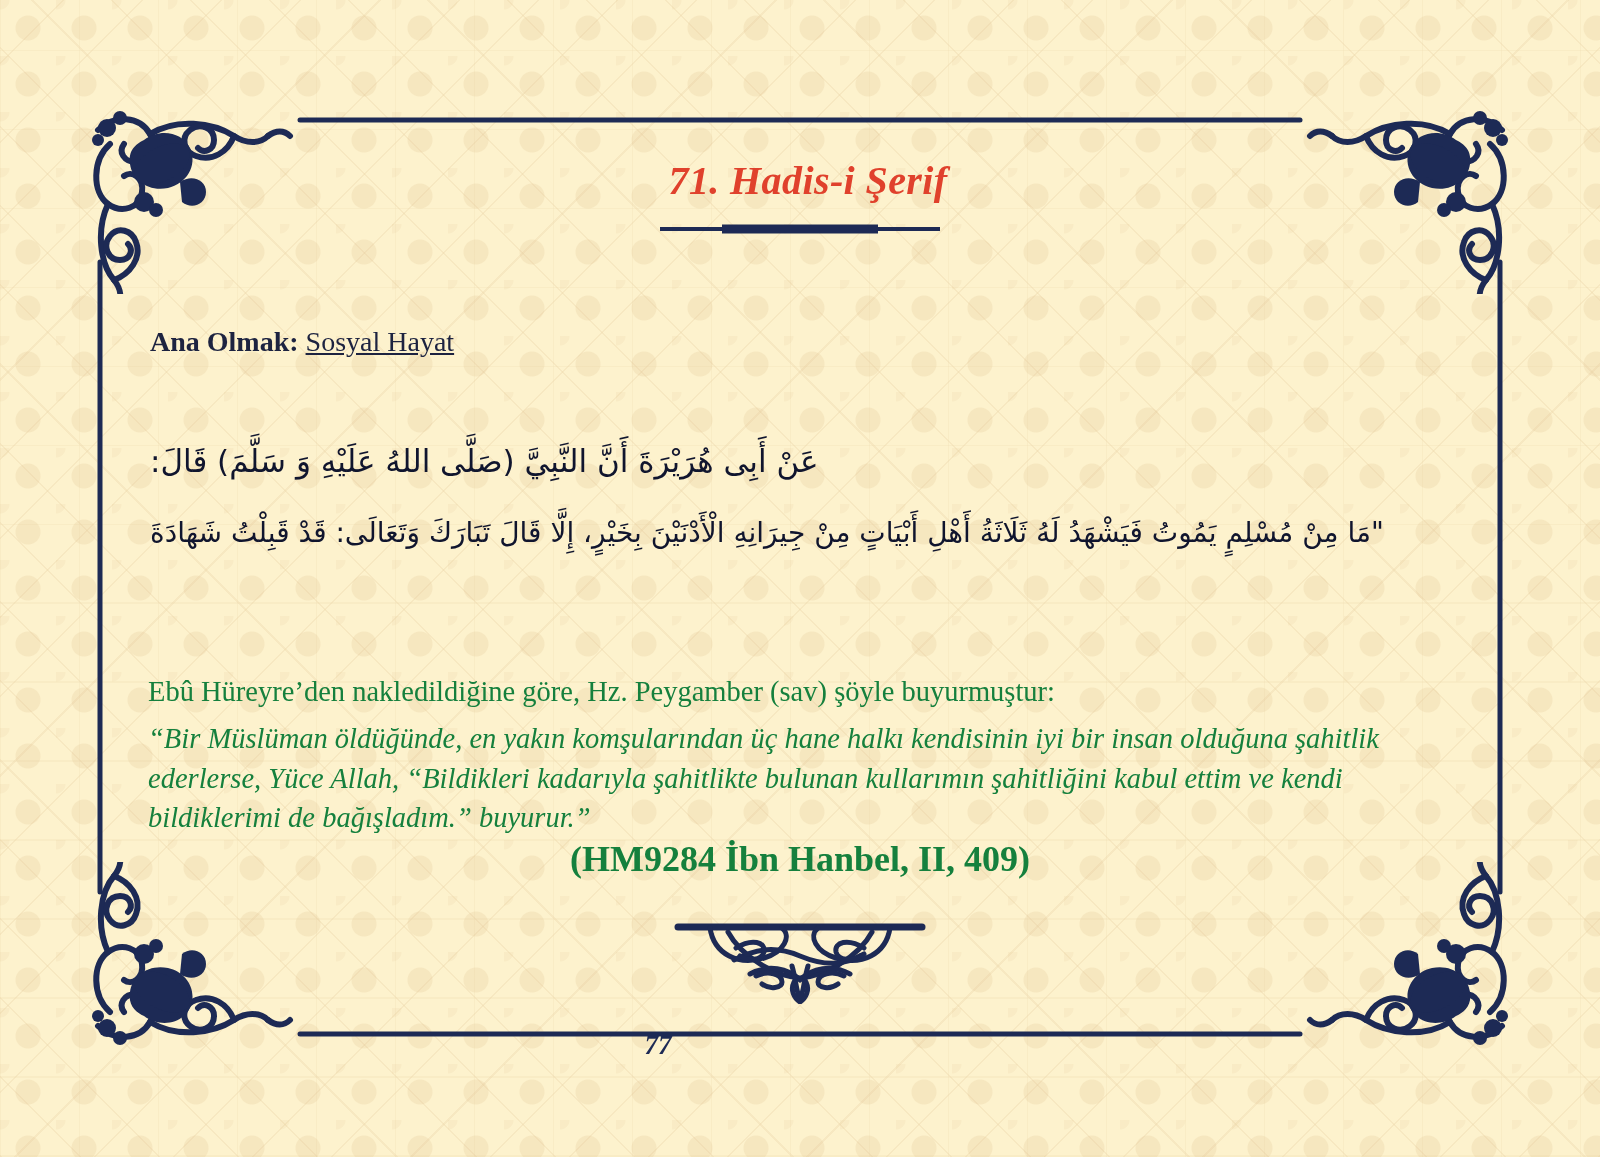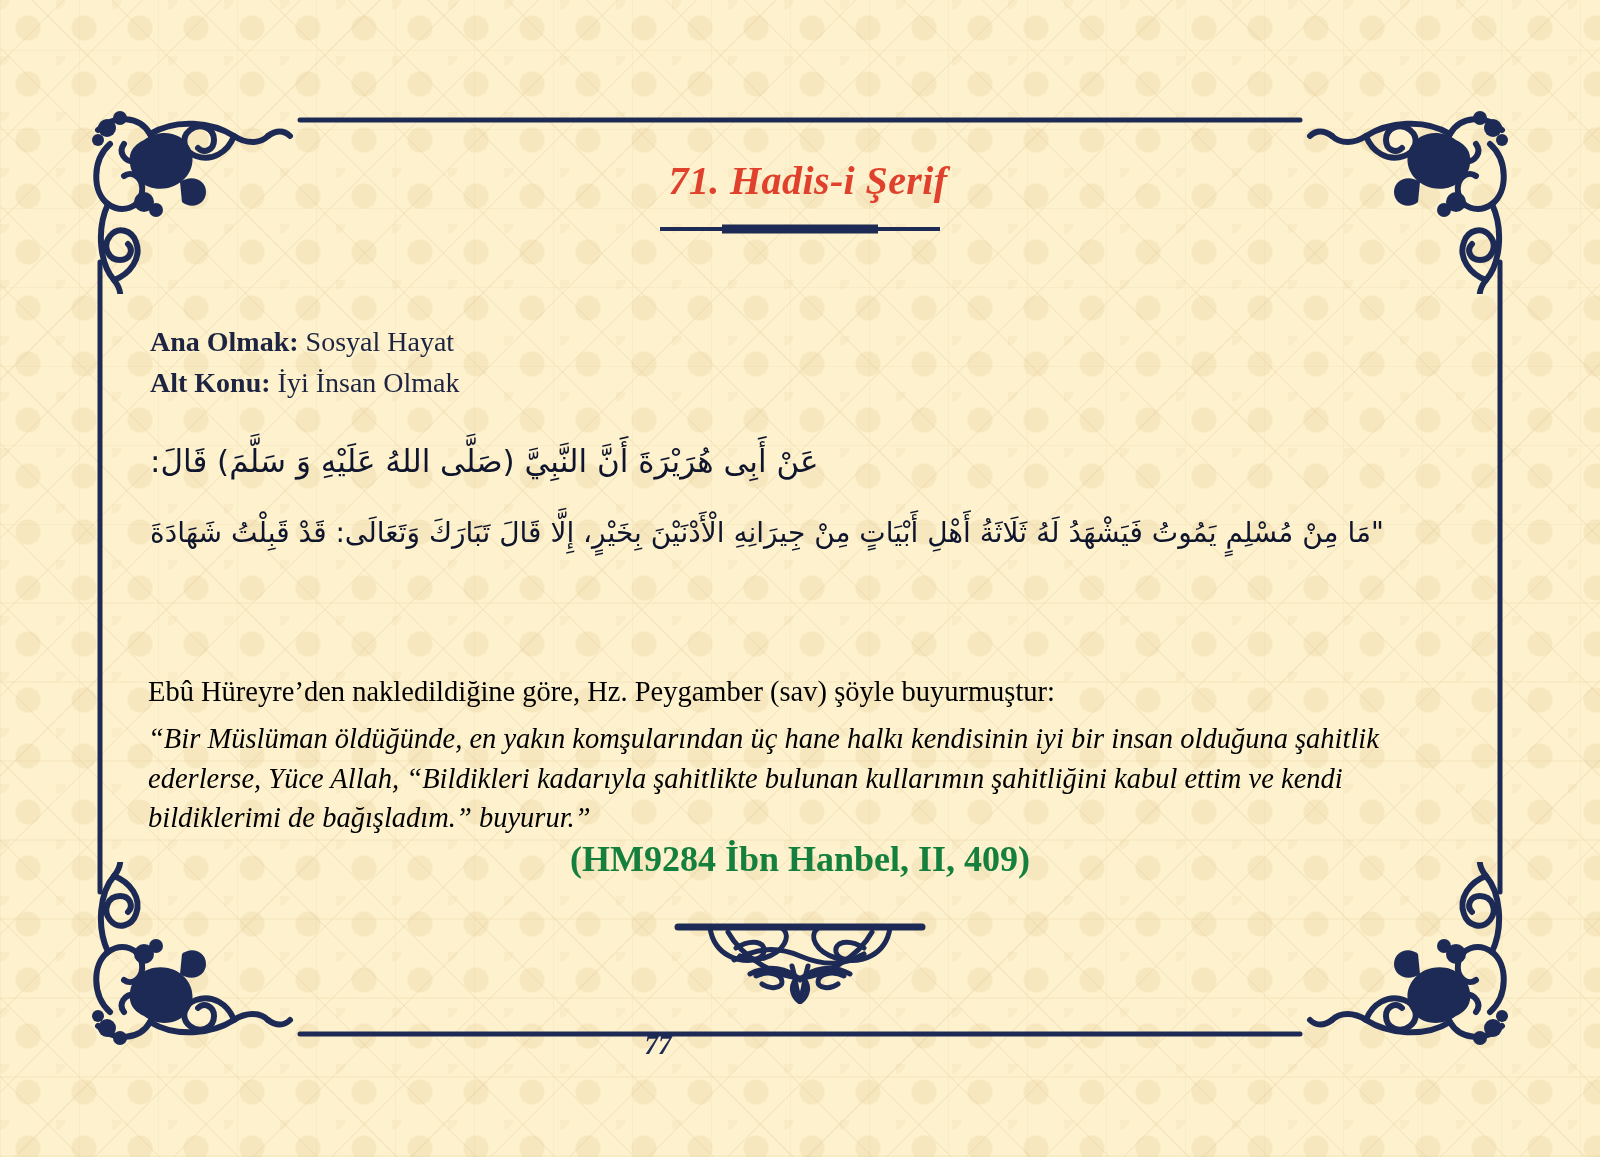--- a/index.html
+++ b/index.html
@@ -92,21 +92,21 @@
 
   #topics {
     position: absolute;
     left: 150px;
     top: 322px;
     color: #1d2340;
     font-size: 28px;
     line-height: 1.46;
   }
   #topics .label { font-weight: bold; }
-  #topics .value { font-weight: normal; }
+  #topics .value { font-weight: normal; text-decoration: underline; }
 
   #arabic {
     position: absolute;
     left: 150px;
     top: 424px;
     width: 1300px;
     direction: rtl;
     text-align: left;
     color: #10152e;
     font-family: "DejaVu Sans", sans-serif;
@@ -114,21 +114,21 @@
     line-height: 2.42;
   }
   #arabic .aline { display: block; white-space: nowrap; }
   #arabic .aline.l2 { font-size: 28px; }
 
   #translation {
     position: absolute;
     left: 148px;
     top: 672px;
     width: 1300px;
-    color: #000000;
+    color: #15803d;
     font-size: 28.5px;
     line-height: 1.38;
   }
   #translation .intro { font-style: normal; }
   #translation .quote {
     font-style: italic;
     display: block;
     margin-top: 8px;
   }
 
@@ -283,24 +283,20 @@
 
     <svg id="title-divider" viewBox="0 0 280 14">
       <rect x="0" y="5" width="280" height="4" fill="#1d2a55"></rect>
       <rect x="62" y="2.5" width="156" height="9" fill="#1d2a55"></rect>
     </svg>
 
     <div id="topics">
       <div>
         <span class="label">Ana Olmak:</span>
         <span class="value">Sosyal Hayat</span>
-      </div>
-      <div>
-        <span class="label">Alt Konu:</span>
-        <span class="value">İyi İnsan Olmak</span>
       </div>
     </div>
 
     <div id="arabic">
       <span class="aline l1">عَنْ أَبِى هُرَيْرَةَ أَنَّ النَّبِيَّ (صَلَّى اللهُ عَلَيْهِ وَ سَلَّمَ) قَالَ:</span>
       <span class="aline l2">"مَا مِنْ مُسْلِمٍ يَمُوتُ فَيَشْهَدُ لَهُ ثَلَاثَةُ أَهْلِ أَبْيَاتٍ مِنْ جِيرَانِهِ الْأَدْنَيْنَ بِخَيْرٍ، إِلَّا قَالَ تَبَارَكَ وَتَعَالَى: قَدْ قَبِلْتُ شَهَادَةَ</span>
     </div>
 
     <div id="translation">
       <span class="intro">Ebû Hüreyre’den nakledildiğine göre, Hz. Peygamber (sav) şöyle buyurmuştur:</span>

